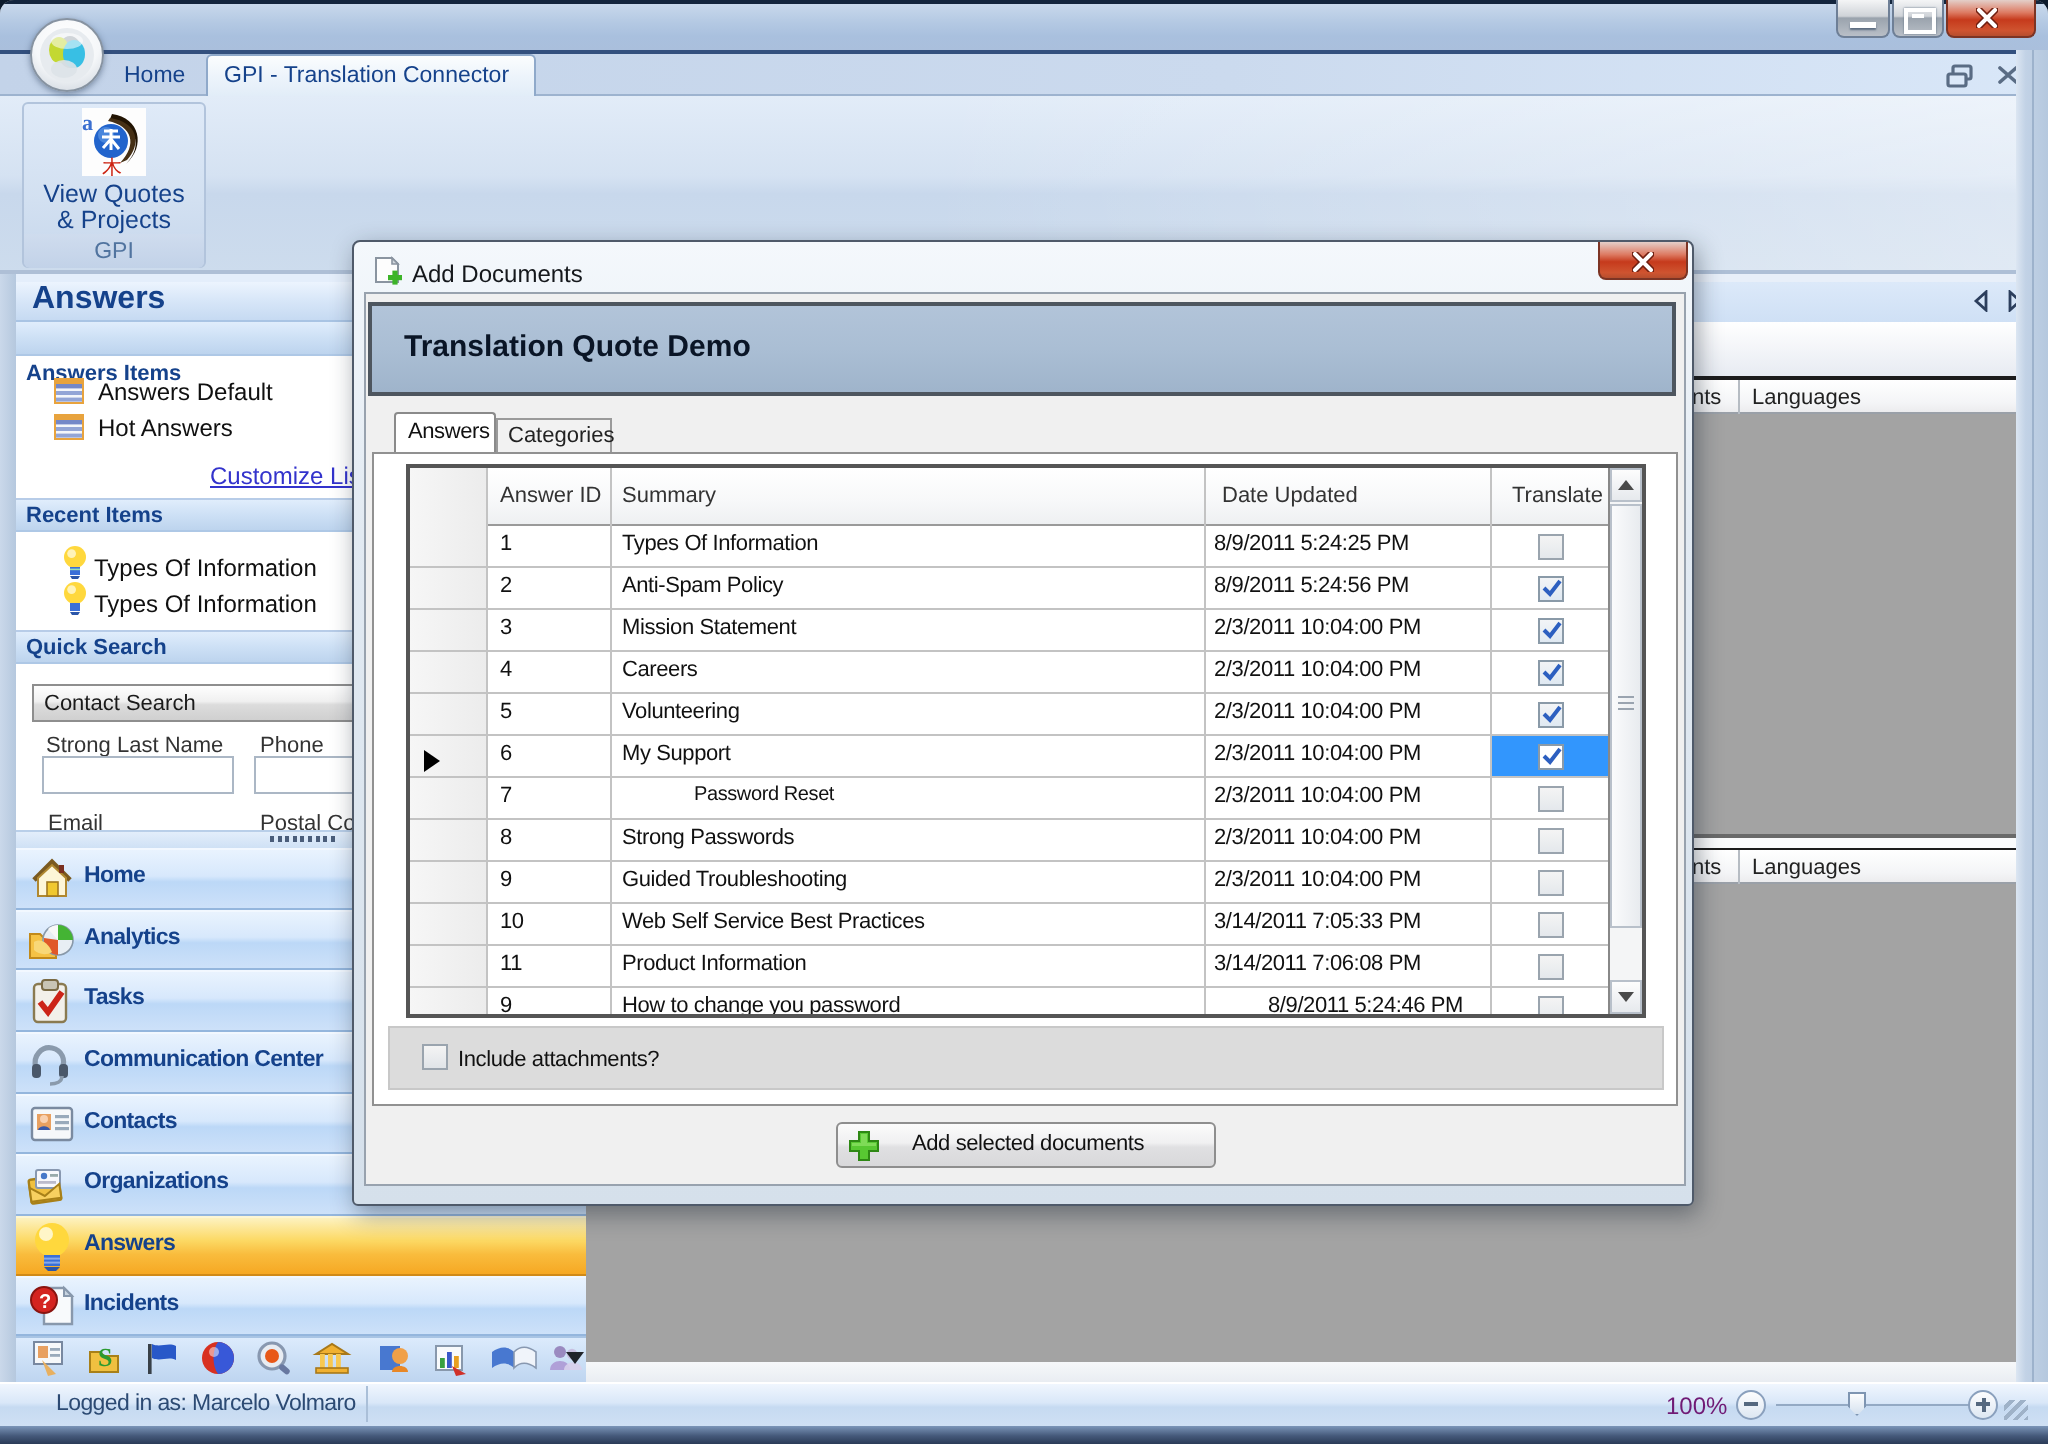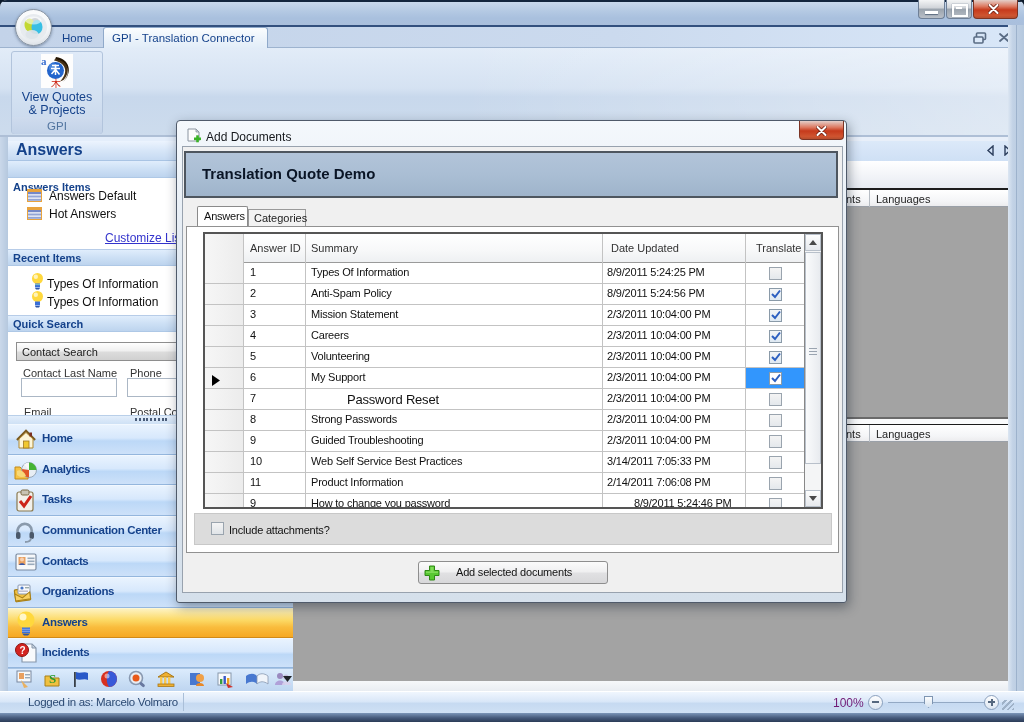--- a/index.html
+++ b/index.html
@@ -145,21 +145,21 @@
       <circle cx="4.8" cy="3.8" r="2.2" fill="#fff3b8"></circle>
       <rect x="4" y="10.5" width="5" height="4" fill="#3a6fd8"></rect>
       <path d="M4 15 L9 15 L8 16.5 L5 16.5 Z" fill="#2c56a8"></path>
     </svg>
     <div class="tx" style="left:39px;top:158px;font-size:12px;color:#101010;">Types Of Information</div>
 
     <div class="abs" style="left:0;top:178px;width:285px;height:17px;background:linear-gradient(180deg,#e0edfc 0%,#cde0f5 50%,#bdd4ee 100%);border-top:1px solid #b7cce8;border-bottom:1px solid #aec8e6;box-sizing:border-box;"></div>
     <div class="tx" style="left:5px;top:181px;font-size:11px;font-weight:bold;color:#15428b;">Quick Search</div>
     <div class="abs" style="left:8px;top:205px;width:270px;height:19px;background:linear-gradient(180deg,#fefefe 0%,#f0f0f0 45%,#dcdcdc 55%,#d0d0d0 100%);border:1px solid #8e8e8e;box-sizing:border-box;"></div>
     <div class="tx" style="left:14px;top:209px;font-size:11px;color:#1a1a1a;">Contact Search</div>
-    <div class="tx" style="left:15px;top:230px;font-size:11px;color:#333;">Contact Last Name</div>
+    <div class="tx" style="left:15px;top:230px;font-size:11px;color:#333;">Strong Last Name</div>
     <div class="tx" style="left:122px;top:230px;font-size:11px;color:#333;">Phone</div>
     <div class="abs" style="left:13px;top:241px;width:96px;height:19px;background:#fff;border:1px solid #abb7c5;box-sizing:border-box;"></div>
     <div class="abs" style="left:119px;top:241px;width:160px;height:19px;background:#fff;border:1px solid #abb7c5;box-sizing:border-box;"></div>
     <div class="tx" style="left:16px;top:269px;font-size:11px;color:#333;">Email</div>
     <div class="tx" style="left:122px;top:269px;font-size:11px;color:#333;">Postal Cod</div>
 
     <div class="abs" style="left:0;top:278px;width:285px;height:9px;background:linear-gradient(180deg,#e3eefb 0%,#cfe1f5 100%);border-top:1px solid #b9cfe9;box-sizing:border-box;"></div>
     <div class="abs" style="left:127px;top:281px;width:34px;height:3px;background:repeating-linear-gradient(90deg,#4a5d7a 0 2px,transparent 2px 3.8px);"></div>
   </div>
 
@@ -413,42 +413,42 @@
       <div class="tx" style="left:45px;top:137px;font-size:11px;letter-spacing:-0.2px;color:#111;">6</div>
       <div class="tx" style="left:106px;top:137px;font-size:11px;letter-spacing:-0.2px;color:#111;">My Support</div>
       <div class="tx" style="left:402px;top:137px;font-size:11px;letter-spacing:-0.2px;color:#111;">2/3/2011 10:04:00 PM</div>
       <div class="abs" style="left:541px;top:134px;width:58px;height:20px;background:#3296fd;"></div>
       <div class="abs" style="left:564px;top:138px;width:13px;height:13px;background:#fff;border:1px solid #8a9aa8;box-sizing:border-box;"></div>
       <svg class="abs" style="left:566px;top:139px;" width="10" height="10" viewBox="0 0 10 10">
           <path d="M1 5 L4 8 L9 1.5" fill="none" stroke="#2c5fc0" stroke-width="2"></path>
         </svg>
       <div class="abs" style="left:0;top:175px;width:599px;height:1px;background:#c3c3c3;"></div>
       <div class="tx" style="left:45px;top:158px;font-size:11px;letter-spacing:-0.2px;color:#111;">7</div>
-      <div class="tx" style="left:106px;top:158px;font-size:13px;letter-spacing:-0.2px;color:#111;padding-left:36px;">Password Reset</div>
+      <div class="tx" style="left:106px;top:158px;font-size:10px;letter-spacing:-0.2px;color:#111;padding-left:36px;">Password Reset</div>
       <div class="tx" style="left:402px;top:158px;font-size:11px;letter-spacing:-0.2px;color:#111;">2/3/2011 10:04:00 PM</div>
       <div class="abs" style="left:564px;top:159px;width:13px;height:13px;background:linear-gradient(180deg,#f4f4f4,#e4e8ec);border:1px solid #9aa4ae;box-sizing:border-box;"></div>
       <div class="abs" style="left:0;top:196px;width:599px;height:1px;background:#c3c3c3;"></div>
       <div class="tx" style="left:45px;top:179px;font-size:11px;letter-spacing:-0.2px;color:#111;">8</div>
       <div class="tx" style="left:106px;top:179px;font-size:11px;letter-spacing:-0.2px;color:#111;">Strong Passwords</div>
       <div class="tx" style="left:402px;top:179px;font-size:11px;letter-spacing:-0.2px;color:#111;">2/3/2011 10:04:00 PM</div>
       <div class="abs" style="left:564px;top:180px;width:13px;height:13px;background:linear-gradient(180deg,#f4f4f4,#e4e8ec);border:1px solid #9aa4ae;box-sizing:border-box;"></div>
       <div class="abs" style="left:0;top:217px;width:599px;height:1px;background:#c3c3c3;"></div>
       <div class="tx" style="left:45px;top:200px;font-size:11px;letter-spacing:-0.2px;color:#111;">9</div>
       <div class="tx" style="left:106px;top:200px;font-size:11px;letter-spacing:-0.2px;color:#111;">Guided Troubleshooting</div>
       <div class="tx" style="left:402px;top:200px;font-size:11px;letter-spacing:-0.2px;color:#111;">2/3/2011 10:04:00 PM</div>
       <div class="abs" style="left:564px;top:201px;width:13px;height:13px;background:linear-gradient(180deg,#f4f4f4,#e4e8ec);border:1px solid #9aa4ae;box-sizing:border-box;"></div>
       <div class="abs" style="left:0;top:238px;width:599px;height:1px;background:#c3c3c3;"></div>
       <div class="tx" style="left:45px;top:221px;font-size:11px;letter-spacing:-0.2px;color:#111;">10</div>
       <div class="tx" style="left:106px;top:221px;font-size:11px;letter-spacing:-0.2px;color:#111;">Web Self Service Best Practices</div>
       <div class="tx" style="left:402px;top:221px;font-size:11px;letter-spacing:-0.2px;color:#111;">3/14/2011 7:05:33 PM</div>
       <div class="abs" style="left:564px;top:222px;width:13px;height:13px;background:linear-gradient(180deg,#f4f4f4,#e4e8ec);border:1px solid #9aa4ae;box-sizing:border-box;"></div>
       <div class="abs" style="left:0;top:259px;width:599px;height:1px;background:#c3c3c3;"></div>
       <div class="tx" style="left:45px;top:242px;font-size:11px;letter-spacing:-0.2px;color:#111;">11</div>
       <div class="tx" style="left:106px;top:242px;font-size:11px;letter-spacing:-0.2px;color:#111;">Product Information</div>
-      <div class="tx" style="left:402px;top:242px;font-size:11px;letter-spacing:-0.2px;color:#111;">2/14/2011 7:06:08 PM</div>
+      <div class="tx" style="left:402px;top:242px;font-size:11px;letter-spacing:-0.2px;color:#111;">3/14/2011 7:06:08 PM</div>
       <div class="abs" style="left:564px;top:243px;width:13px;height:13px;background:linear-gradient(180deg,#f4f4f4,#e4e8ec);border:1px solid #9aa4ae;box-sizing:border-box;"></div>
 
       <div class="tx" style="left:45px;top:263px;font-size:11px;letter-spacing:-0.2px;color:#111;">9</div>
       <div class="tx" style="left:106px;top:263px;font-size:11px;letter-spacing:-0.2px;color:#111;">How to change you password</div>
       <div class="tx" style="left:402px;top:263px;font-size:11px;letter-spacing:-0.2px;color:#111;margin-left:27px;">8/9/2011 5:24:46 PM</div>
       <div class="abs" style="left:564px;top:264px;width:13px;height:13px;background:linear-gradient(180deg,#f4f4f4,#e4e8ec);border:1px solid #9aa4ae;box-sizing:border-box;"></div>
 
       <svg class="abs" style="left:7px;top:141px;" width="8" height="11" viewBox="0 0 8 11">
           <path d="M0 0 L8 5.5 L0 11 Z" fill="#000"></path>
         </svg>

